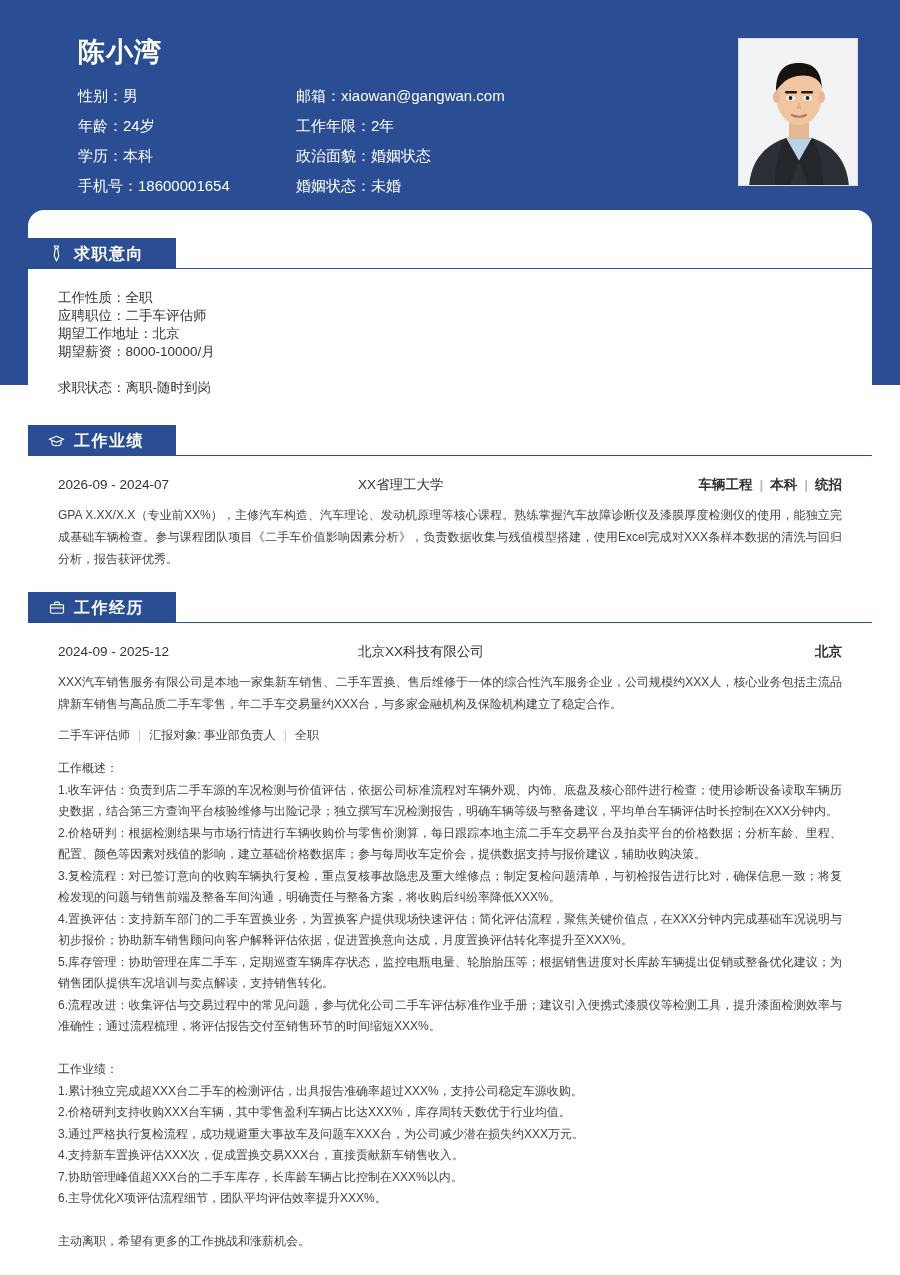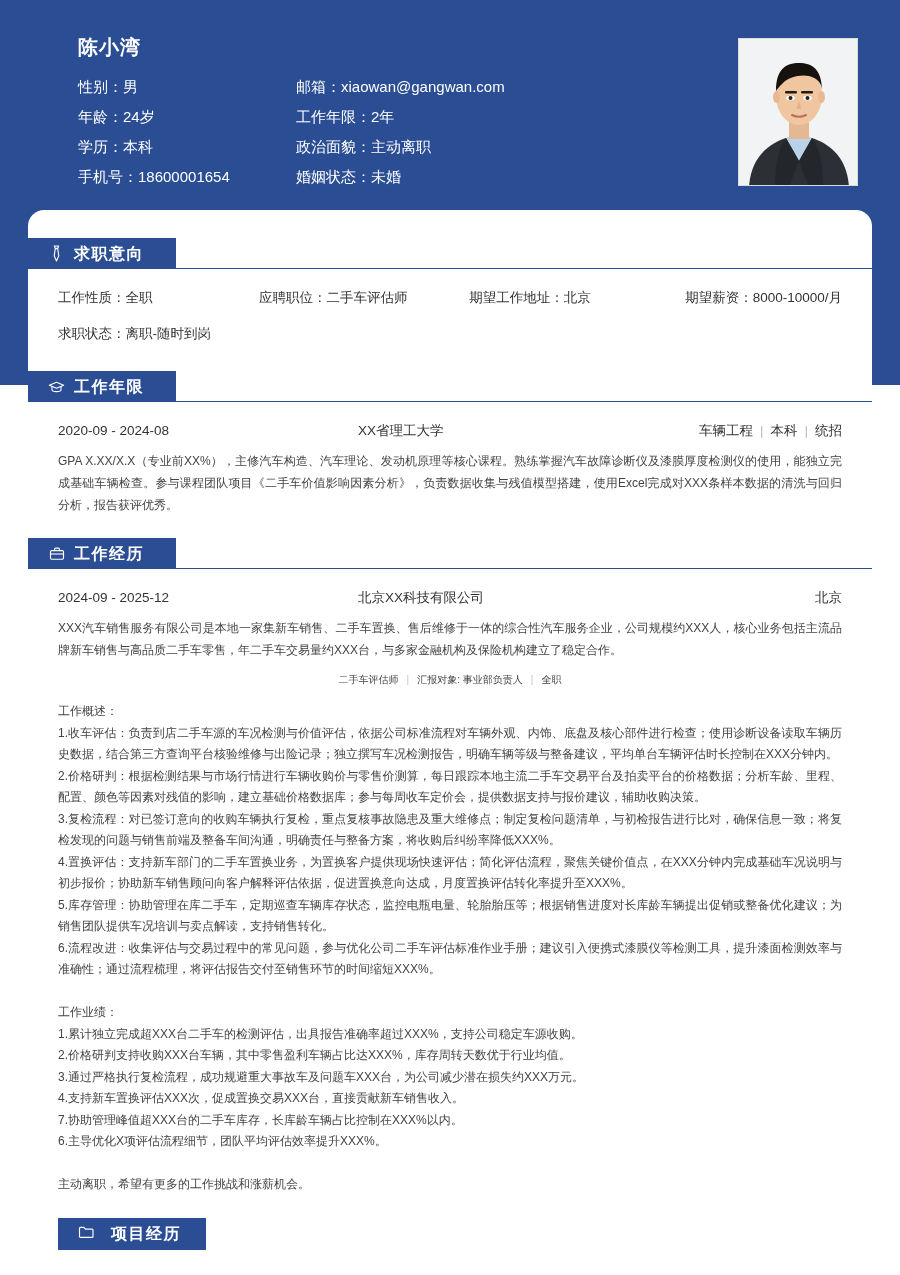--- a/index.html
+++ b/index.html
@@ -36,21 +36,21 @@
     padding: 28px 42px 0 78px;
     display: flex;
     align-items: flex-start;
     justify-content: space-between;
   }
 
   .header-left { padding-top: 6px; }
 
   .cand-name {
     color: #ffffff;
-    font-size: 20px;
+    font-size: 27px;
     font-weight: bold;
     letter-spacing: 1px;
     margin-bottom: 16px;
   }
 
   .info-grid {
     display: grid;
     grid-template-columns: 218px auto;
     row-gap: 10px;
     column-gap: 0px;
@@ -128,56 +128,56 @@
   }
 
   .sec-body { padding: 18px 30px 6px 30px; }
 
   
   .intent-row {
     display: flex;
     margin-bottom: 18px;
     font-size: 13.5px;
     color: #333;
+    flex-direction: column;
   }
   .intent-cell { white-space: nowrap; }
   .intent-cell .lbl { color: #333; }
   .intent-cell .val { color: #333; }
   .ic-1 { width: 214px; }
   .ic-2 { width: 224px; }
   .ic-3 { width: 230px; }
   .ic-4 { width: auto; }
 
   
   .exp-line {
     display: flex;
     align-items: baseline;
     font-size: 13.5px;
     color: #333;
     margin-bottom: 10px;
   }
   .exp-date { width: 300px; }
   .exp-mid { flex: 1; text-align: left; }
-  .exp-right { text-align: right; white-space: nowrap; color: #333; }
+  .exp-right { text-align: right; white-space: nowrap; color: #333; font-weight: bold; }
   .exp-right .sep { color: #bbb; padding: 0 7px; }
 
   .body-text {
     font-size: 12px;
     line-height: 22px;
     color: #444;
     text-align: justify;
     white-space: pre-wrap;
   }
   .body-text.tight { line-height: 21.5px; }
 
   .meta-line {
-    font-size: 10px;
+    font-size: 12px;
     color: #444;
     margin: 12px 0 14px 0;
-    text-align: center;
   }
   .meta-line .sep { color: #c4c4c4; padding: 0 8px; }
 
   .gap-sm { height: 12px; }
 
   
   .cut-sec {
     padding-left: 30px;
   }
   .cut-tag {
@@ -211,21 +211,21 @@
         <div class="info-item">
           <span class="lbl">年龄：</span><span class="val">24岁</span>
         </div>
         <div class="info-item">
           <span class="lbl">工作年限：</span><span class="val">2年</span>
         </div>
         <div class="info-item">
           <span class="lbl">学历：</span><span class="val">本科</span>
         </div>
         <div class="info-item">
-          <span class="lbl">政治面貌：</span><span class="val">主动离职</span>
+          <span class="lbl">政治面貌：</span><span class="val">婚姻状态</span>
         </div>
         <div class="info-item">
           <span class="lbl">手机号：</span><span class="val">18600001654</span>
         </div>
         <div class="info-item">
           <span class="lbl">婚姻状态：</span><span class="val">未婚</span>
         </div>
       </div>
     </div>
 
@@ -305,28 +305,28 @@
 
     <div class="section">
       <div class="sec-head">
         <div class="sec-tag">
           <span class="sec-ico">
             <svg width="18" height="14" viewBox="0 0 18 14" fill="none">
               <path d="M9 2 L16.6 5.2 L9 8.4 L1.4 5.2 Z" stroke="#fff" stroke-width="1.15" stroke-linejoin="round"></path>
               <path d="M4.2 6.6v3.3c0 1.1 2.1 2 4.8 2s4.8-.9 4.8-2V6.6" stroke="#fff" stroke-width="1.15" stroke-linecap="round"></path>
             </svg>
           </span>
-          <span class="sec-title">工作年限</span>
+          <span class="sec-title">工作业绩</span>
         </div>
         <div class="sec-rule"></div>
       </div>
 
       <div class="sec-body">
         <div class="exp-line">
-          <div class="exp-date">2020-09 - 2024-08</div>
+          <div class="exp-date">2026-09 - 2024-07</div>
           <div class="exp-mid">XX省理工大学</div>
           <div class="exp-right">
             <span>车辆工程</span><span class="sep">|</span><span>本科</span><span class="sep">|</span><span>统招</span>
           </div>
         </div>
         <div class="body-text">GPA X.XX/X.X（专业前XX%），主修汽车构造、汽车理论、发动机原理等核心课程。熟练掌握汽车故障诊断仪及漆膜厚度检测仪的使用，能独立完成基础车辆检查。参与课程团队项目《二手车价值影响因素分析》，负责数据收集与残值模型搭建，使用Excel完成对XXX条样本数据的清洗与回归分析，报告获评优秀。</div>
       </div>
     </div>
 
     <div class="gap-sm"></div>

